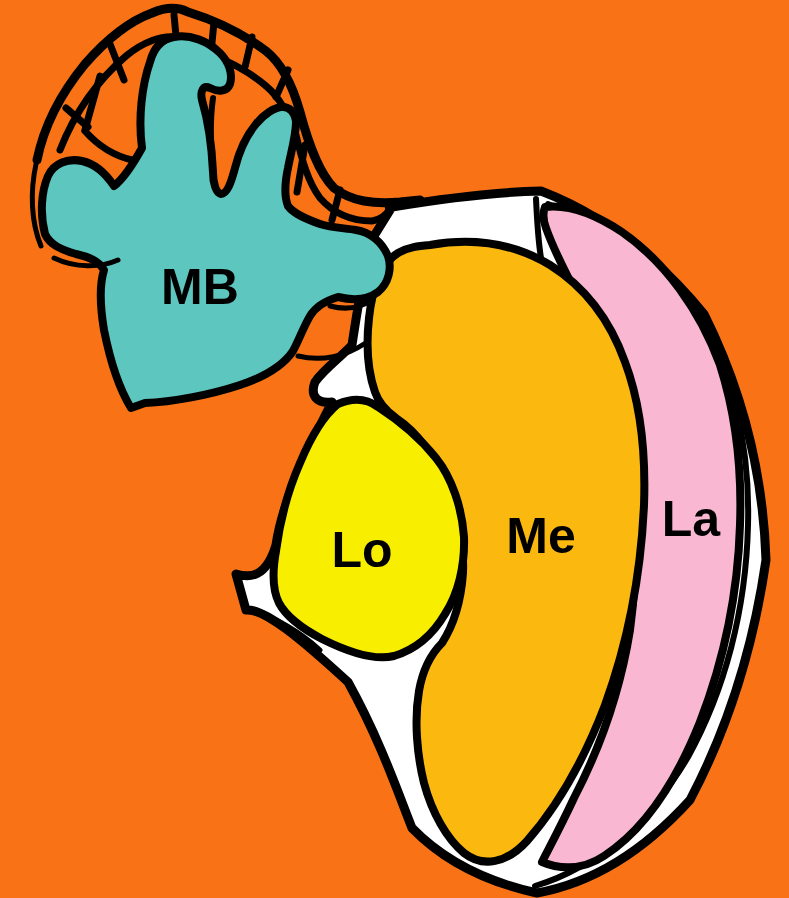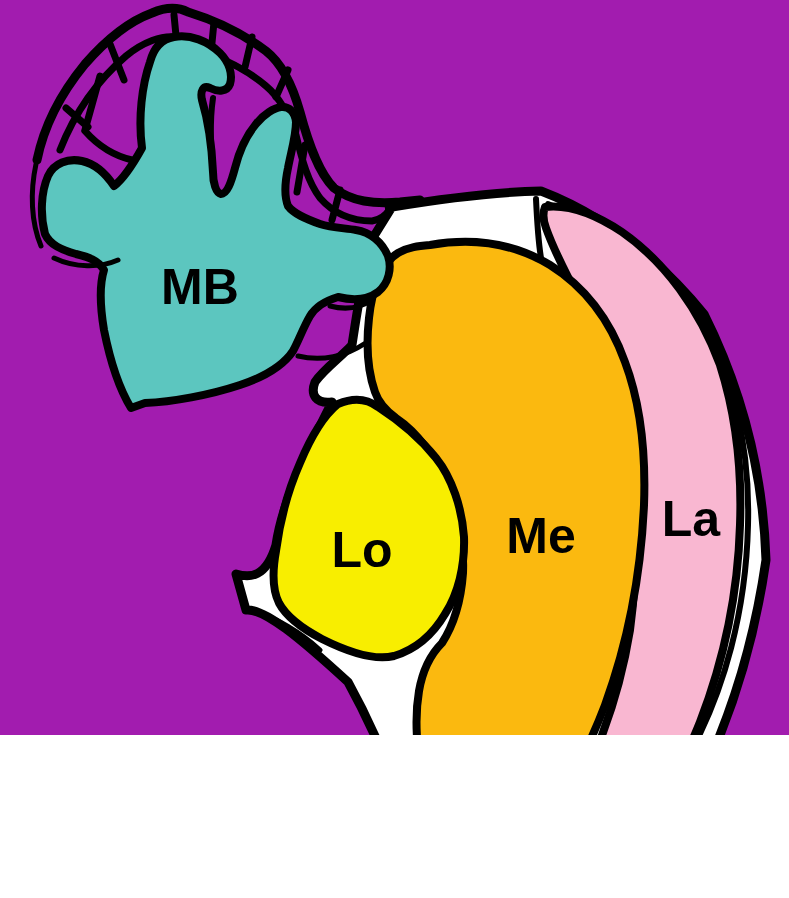--- a/index.html
+++ b/index.html
@@ -3,22 +3,22 @@
 <meta charset="utf-8">
 <style>
   html, body {
     margin: 0;
     padding: 0;
     background: #ffffff;
   }
   .stage {
     position: relative;
     width: 789px;
-    height: 735px;
-    background: #a21caf;
+    height: 898px;
+    background: #f97316;
     overflow: hidden;
     font-family: "Liberation Sans", sans-serif;
   }
   svg { display: block; }
   .ink {
     fill: none;
     stroke: #000000;
     stroke-linecap: round;
     stroke-linejoin: round;
   }

